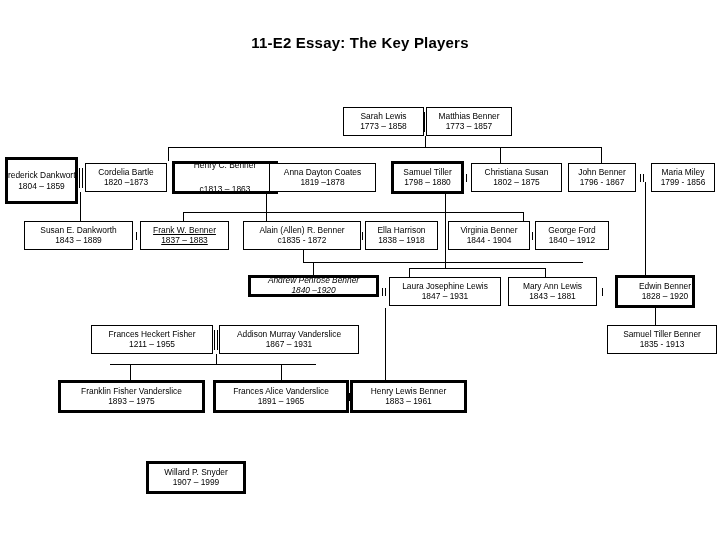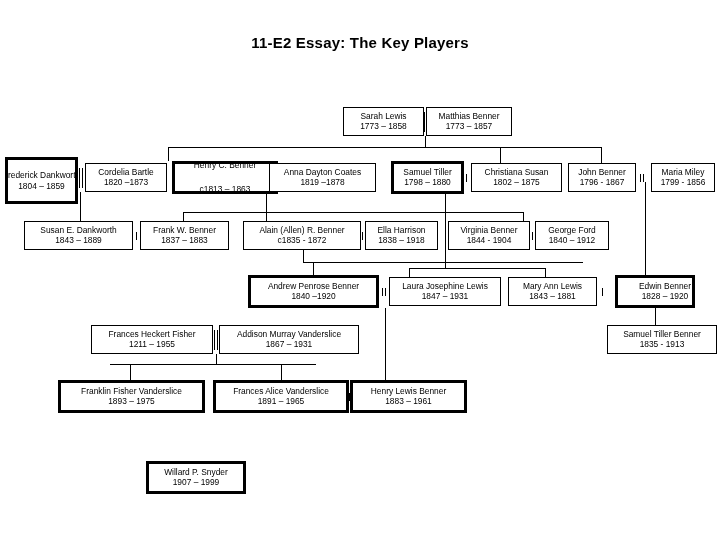--- a/index.html
+++ b/index.html
@@ -157,41 +157,41 @@
       <span class="yr">1796 - 1867</span>
     </div>
     <div class="node" style="left: 651px; top: 163px; width: 64px; height: 29px;">
       <span class="nm">Maria Miley</span>
       <span class="yr">1799 - 1856</span>
     </div>
     <div class="node" style="left: 24px; top: 221px; width: 109px; height: 29px;">
       <span class="nm">Susan E. Dankworth</span>
       <span class="yr">1843 – 1889</span>
     </div>
-    <div class="node" style="left: 140px; top: 221px; width: 89px; height: 29px;">
+    <div class="node" style="left: 140px; top: 221px; width: 89px; height: 29px; text-decoration: underline;">
       <span class="nm">Frank W. Benner</span>
       <span class="yr">1837 – 1883</span>
     </div>
     <div class="node" style="left: 243px; top: 221px; width: 118px; height: 29px;">
       <span class="nm">Alain (Allen) R. Benner</span>
       <span class="yr">c1835 - 1872</span>
     </div>
     <div class="node" style="left: 365px; top: 221px; width: 73px; height: 29px;">
       <span class="nm">Ella Harrison</span>
       <span class="yr">1838 – 1918</span>
     </div>
     <div class="node" style="left: 448px; top: 221px; width: 82px; height: 29px;">
       <span class="nm">Virginia Benner</span>
       <span class="yr">1844 - 1904</span>
     </div>
     <div class="node" style="left: 535px; top: 221px; width: 74px; height: 29px;">
       <span class="nm">George Ford</span>
       <span class="yr">1840 – 1912</span>
     </div>
-    <div class="node bold" style="left: 248px; top: 275px; width: 131px; height: 33px;">
+    <div class="node bold" style="left: 248px; top: 275px; width: 131px; height: 22px; font-style: italic;">
       <span class="nm">Andrew Penrose Benner</span>
       <span class="yr">1840 –1920</span>
     </div>
     <div class="node" style="left: 389px; top: 277px; width: 112px; height: 29px;">
       <span class="nm">Laura Josephine Lewis</span>
       <span class="yr">1847 – 1931</span>
     </div>
     <div class="node" style="left: 508px; top: 277px; width: 89px; height: 29px; text-align: center;">
       <span class="nm">Mary Ann Lewis</span>
       <span class="yr">1843 – 1881</span>

